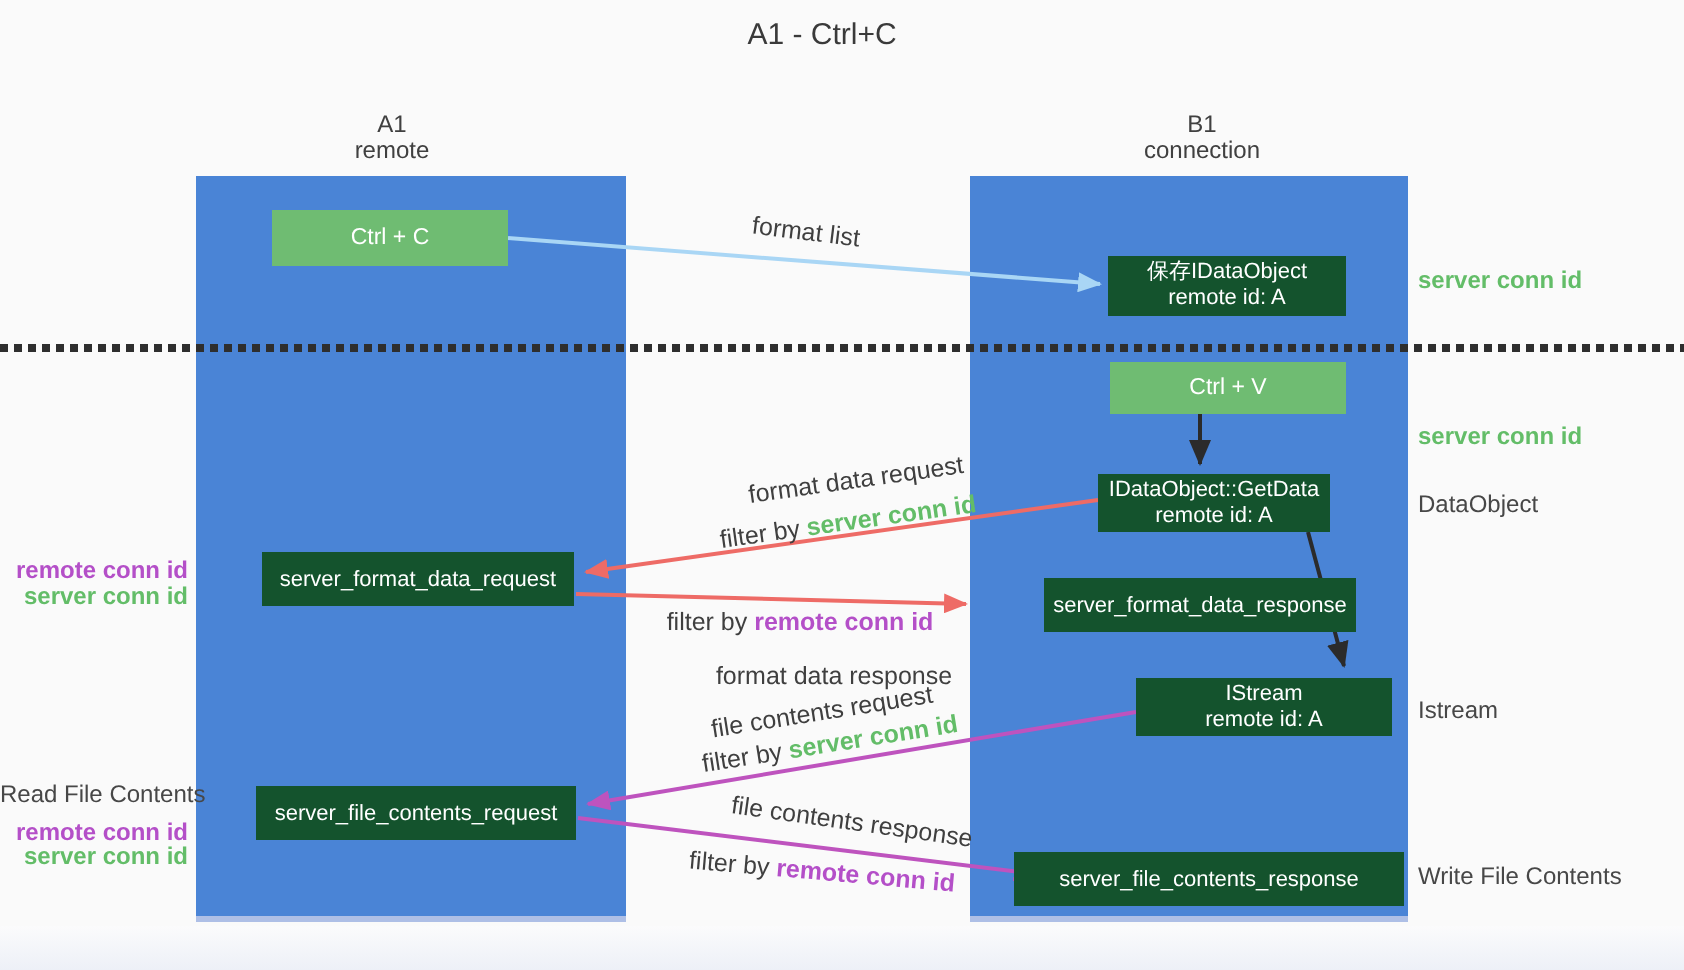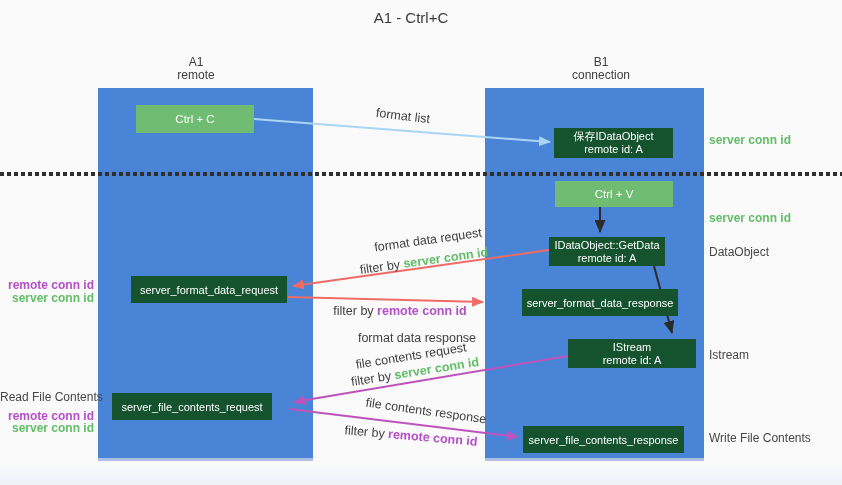--- a/index.html
+++ b/index.html
@@ -104,25 +104,25 @@
 
   <div class="box orange wide" style="left:488px;top:289px;width:156px;height:27px;margin-left:34px;">
     <span>server_format_data_response</span>
   </div>
 
   <div class="box orange twoline" style="left:568px;top:339px;width:128px;height:29px;">
     <div>IStream</div>
     <div>remote id: A</div>
   </div>
 
-  <div class="box orange wide" style="left:112px;top:393px;width:160px;height:27px;">
+  <div class="box orange wide" style="left:128px;top:393px;width:160px;height:27px;">
     <span>server_file_contents_request</span>
   </div>
 
-  <div class="box orange wide" style="left:523px;top:426px;width:161px;height:27px;">
+  <div class="box orange wide" style="left:507px;top:426px;width:195px;height:27px;">
     <span>server_file_contents_response</span>
   </div>
 
   <div class="elabel" style="left:403px;top:116px;--r:7deg;">format list</div>
 
   <div class="elabel" style="left:428px;top:240px;--r:-8deg;">format data request</div>
   <div class="elabel" style="left:424px;top:261px;--r:-8deg;">
     <span>filter by </span><b class="g">server conn id</b>
   </div>
 

